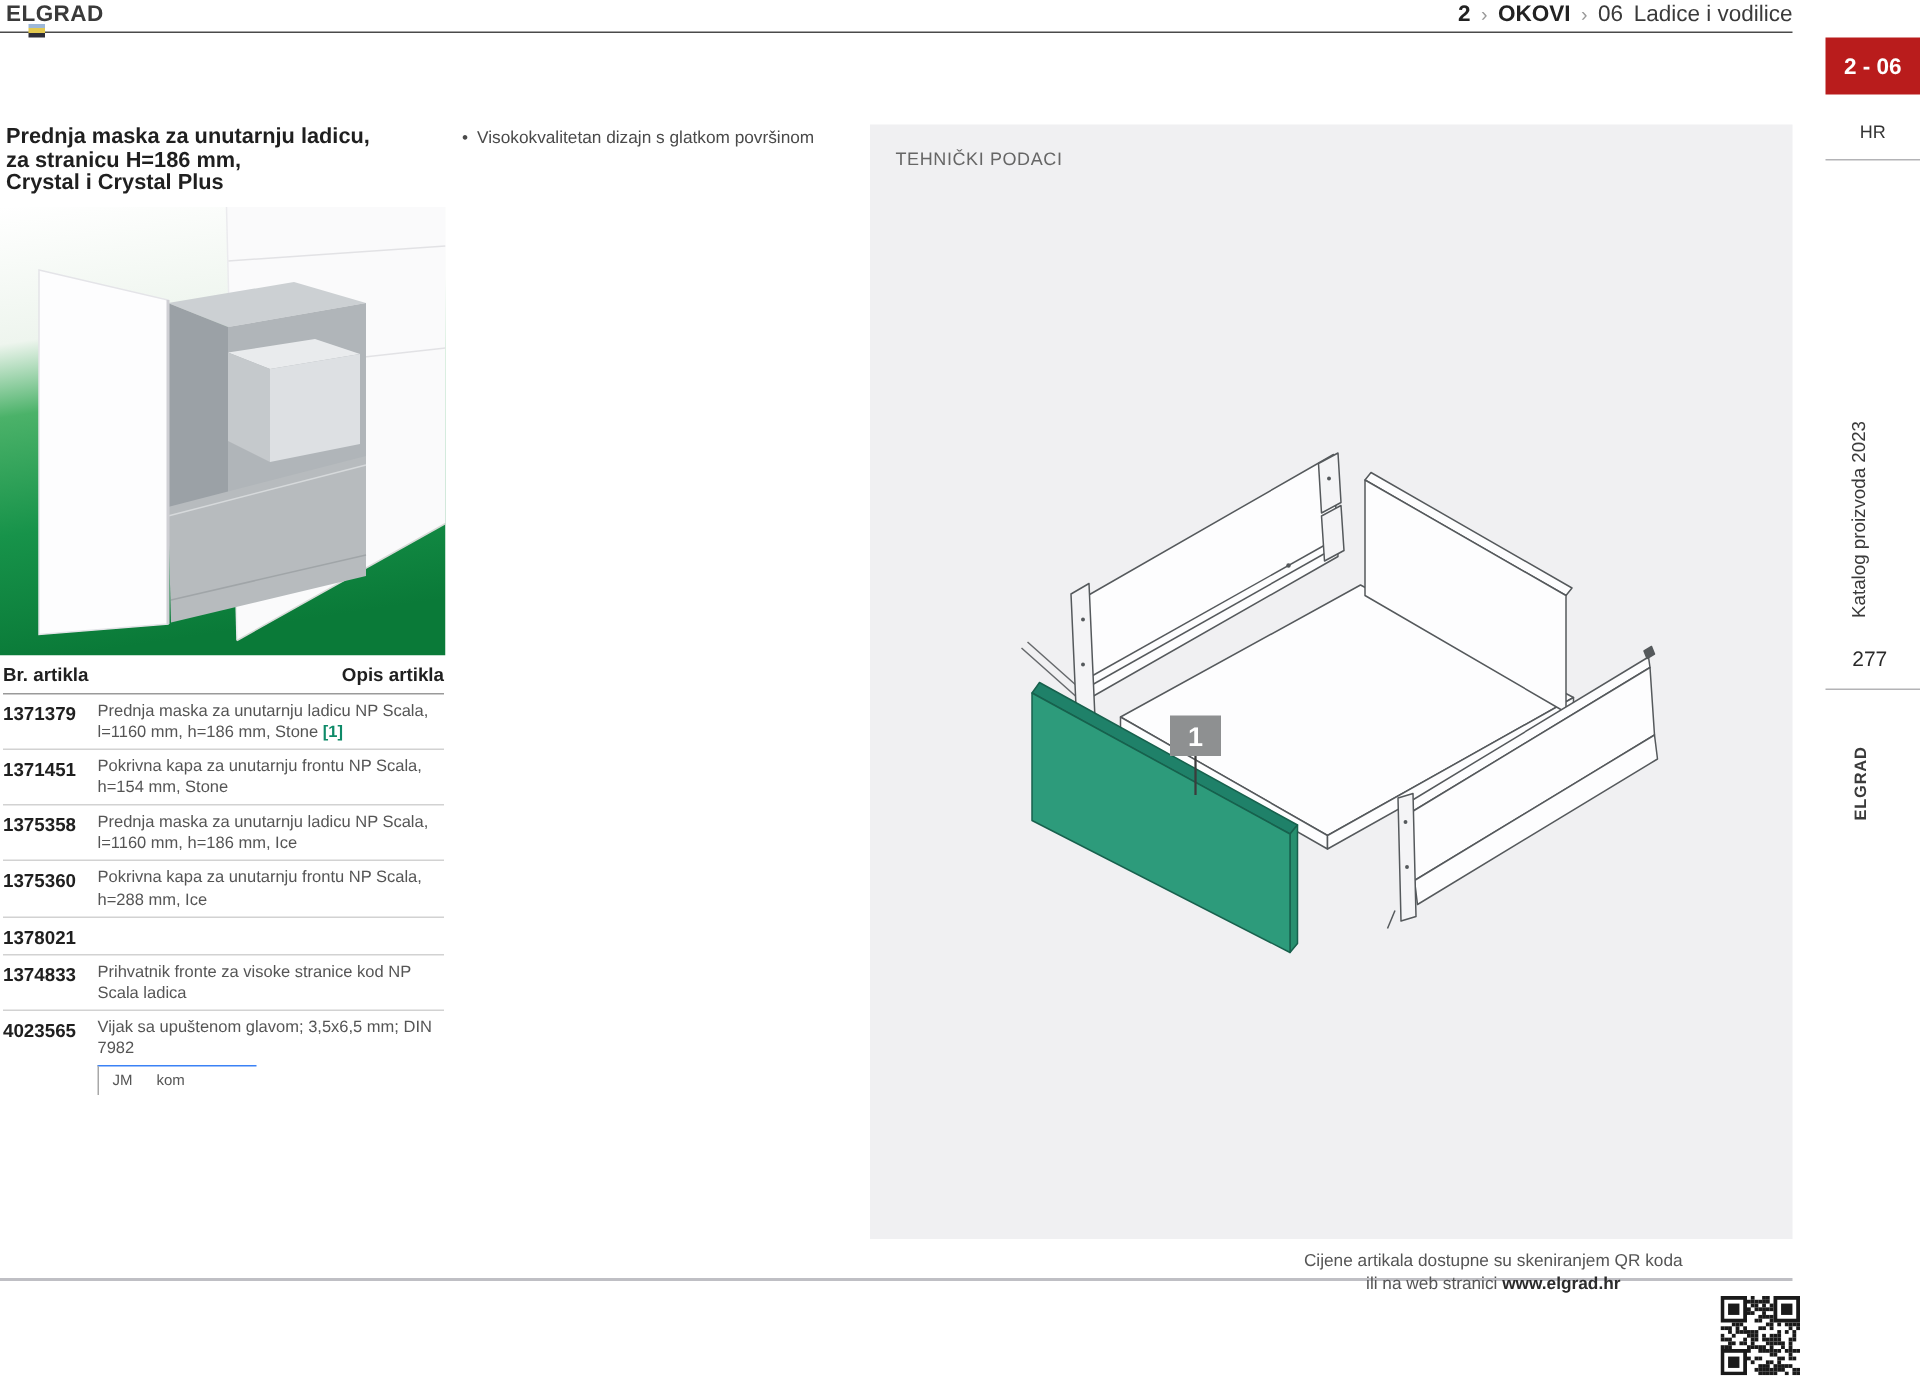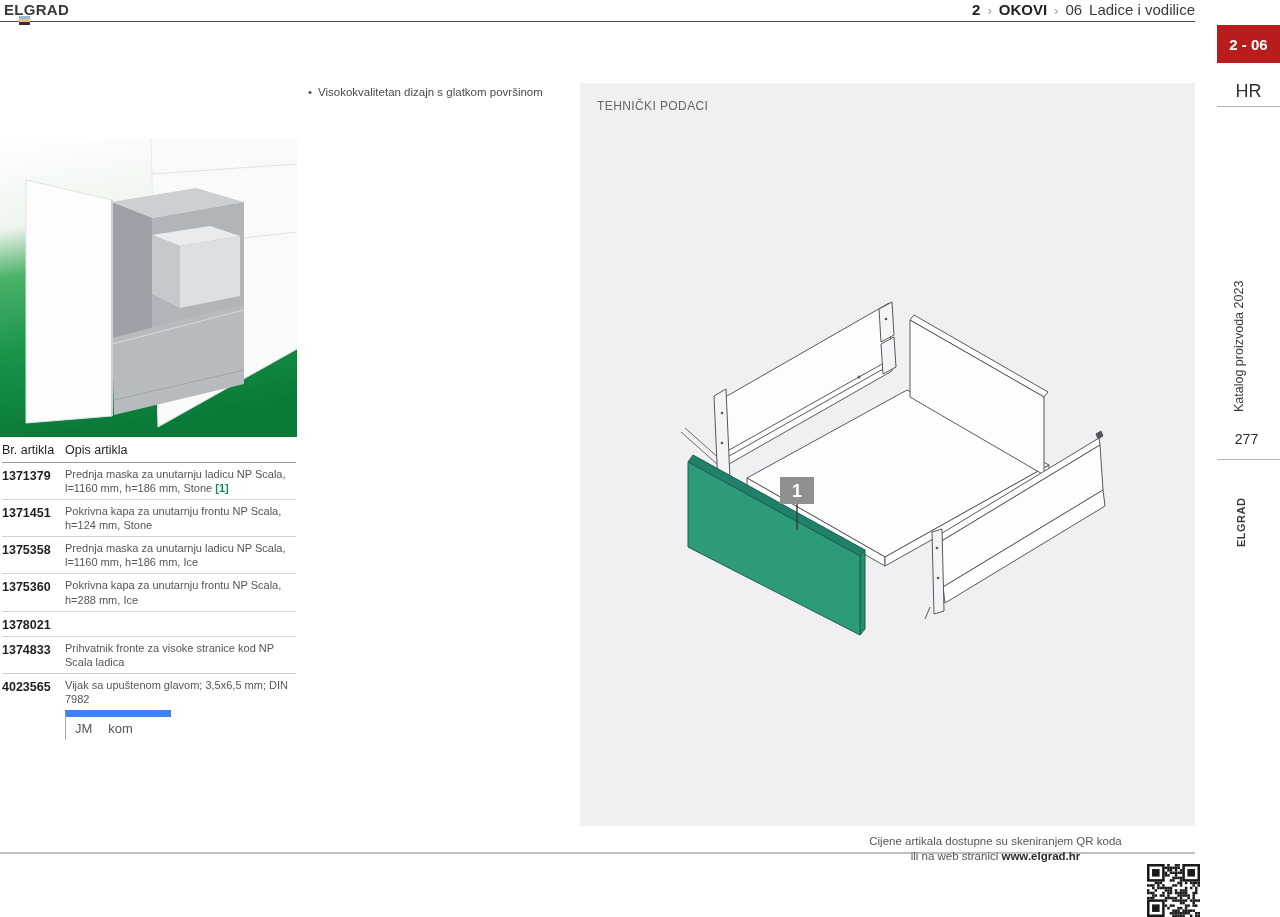--- a/index.html
+++ b/index.html
@@ -12,45 +12,45 @@
   .breadcrumb{right:85px;top:1px;display:flex;gap:7px;align-items:baseline;font-size:15px;color:#3a3a3a;}
   .breadcrumb .b{font-weight:bold;color:#222;}
   .breadcrumb .sep{color:#9a9a9a;font-size:13px;}
   .header-rule{left:0;top:21px;width:1195px;height:1px;background:#4a4a4a;}
   .flag{left:19px;top:16px;width:11px;height:9px;
         background:linear-gradient(#9db8d8 0 33%,#e3c94f 33% 66%,#2e2e38 66% 100%);}
 
   
   .badge{left:1217px;top:25px;width:63px;height:38px;background:#b91c1c;color:#fff;
          font-weight:bold;font-size:15px;display:flex;align-items:center;justify-content:center;}
-  .hr-label{left:1217px;top:81px;width:63px;text-align:center;font-size:18px;color:#333;}
+  .hr-label{left:1217px;top:81px;width:63px;text-align:center;font-size:12px;color:#333;}
   .sline{left:1217px;width:63px;height:1px;background:#b3b3b6;}
   .vert{writing-mode:vertical-rl;transform:rotate(180deg);white-space:nowrap;}
   .catalog-vert{left:1232px;top:272px;height:140px;font-size:12.5px;color:#3a3a3a;}
   .pagenum{left:1215px;top:431px;width:63px;text-align:center;font-size:14px;color:#2a2a2a;}
   .brand-vert{left:1235px;top:487px;height:60px;font-size:11px;font-weight:bold;
               letter-spacing:.5px;color:#3a3a3a;}
 
   
   .title{left:4px;top:84px;width:292px;font-size:14.5px;font-weight:bold;color:#1f1f1f;line-height:1.08;}
   .photo{left:0;top:138px;width:297px;height:299px;}
   .feature{left:308px;top:85px;width:285px;font-size:11.5px;color:#4a4a4a;display:flex;gap:6px;line-height:1.3;}
 
   
   .table{left:2px;top:441px;width:294px;}
-  .thead{display:flex;font-size:12.5px;font-weight:normal;color:#1f1f1f;
-         padding:2px 0 5px 0;border-bottom:1px solid #9a9a9a;}
+  .thead{display:flex;font-size:12.5px;font-weight:bold;color:#1f1f1f;
+         padding:2px 0 5px 0;border-bottom:1px solid #9a9a9a;justify-content:space-between;}
   .thead .c1{width:63px;}
   .trow{display:flex;border-bottom:1px solid #d2d2d2;padding:4px 0;}
   .trow:last-child{border-bottom:none;}
   .sku{width:63px;font-size:12.5px;font-weight:bold;color:#1f1f1f;padding-top:2px;}
   .desc{flex:1;font-size:11px;color:#555;line-height:1.28;}
   .ref{color:#0e8a68;font-weight:bold;}
-  .jm{margin-left:63px;margin-top:0;width:96px;border-top:7px solid #3b82f6;border-left:1px solid #a8a8a8;
-      padding:4px 0 4px 9px;font-size:13px;color:#555;display:flex;gap:16px;}
+  .jm{margin-left:63px;margin-top:0;width:96px;border-top:1px solid #3b82f6;border-left:1px solid #a8a8a8;
+      padding:4px 0 4px 9px;font-size:10px;color:#555;display:flex;gap:16px;}
 
   
   .panel{left:580px;top:83px;width:615px;height:743px;background:#f0f0f2;}
   .panel-title{position:absolute;left:17px;top:16px;font-size:12px;color:#666;letter-spacing:.4px;}
   .drawing{position:absolute;left:0;top:0;}
 
   
   .footer-rule{left:0;top:852px;width:1195px;height:2px;background:#bfbfc4;}
   .footer-text{right:147px;top:834px;width:275px;text-align:center;font-size:11.5px;color:#555;line-height:1.3;}
   .footer-text b{color:#2b2b2b;}
@@ -74,20 +74,25 @@
   <div class="abs flag"></div>
 
   <div class="abs badge">2 - 06</div>
   <div class="abs hr-label">HR</div>
   <div class="abs sline" style="top:106px;"></div>
   <div class="abs vert catalog-vert">Katalog proizvoda 2023</div>
   <div class="abs pagenum">277</div>
   <div class="abs sline" style="top:459px;"></div>
   <div class="abs vert brand-vert">ELGRAD</div>
 
+  <div class="abs title">
+    <div>Prednja maska za unutarnju ladicu,</div>
+    <div>za stranicu H=186 mm,</div>
+    <div>Crystal i Crystal Plus</div>
+  </div>
 
   <div class="abs photo">
     <svg viewBox="0 0 297 299" width="297" height="299">
       <defs>
         <linearGradient id="pg" x1="0" y1="0" x2="0.15" y2="1">
           <stop offset="0" stop-color="#ffffff"></stop>
           <stop offset="0.30" stop-color="#eef5ee"></stop>
           <stop offset="0.46" stop-color="#4bb269"></stop>
           <stop offset="0.72" stop-color="#17934a"></stop>
           <stop offset="1" stop-color="#0a7a38"></stop>
@@ -126,21 +131,21 @@
       <div class="c1">Br. artikla</div>
       <div>Opis artikla</div>
     </div>
     <div>
         <div class="trow">
           <div class="sku">1371379</div>
           <div class="desc">Prednja maska za unutarnju ladicu NP Scala, l=1160 mm, h=186 mm, Stone<span class="ref">  [1]</span></div>
         </div>
         <div class="trow">
           <div class="sku">1371451</div>
-          <div class="desc">Pokrivna kapa za unutarnju frontu NP Scala, h=124 mm, Stone</div>
+          <div class="desc">Pokrivna kapa za unutarnju frontu NP Scala, h=154 mm, Stone</div>
         </div>
         <div class="trow">
           <div class="sku">1375358</div>
           <div class="desc">Prednja maska za unutarnju ladicu NP Scala, l=1160 mm, h=186 mm, Ice</div>
         </div>
         <div class="trow">
           <div class="sku">1375360</div>
           <div class="desc">Pokrivna kapa za unutarnju frontu NP Scala, h=288 mm, Ice</div>
         </div>
         <div class="trow">

